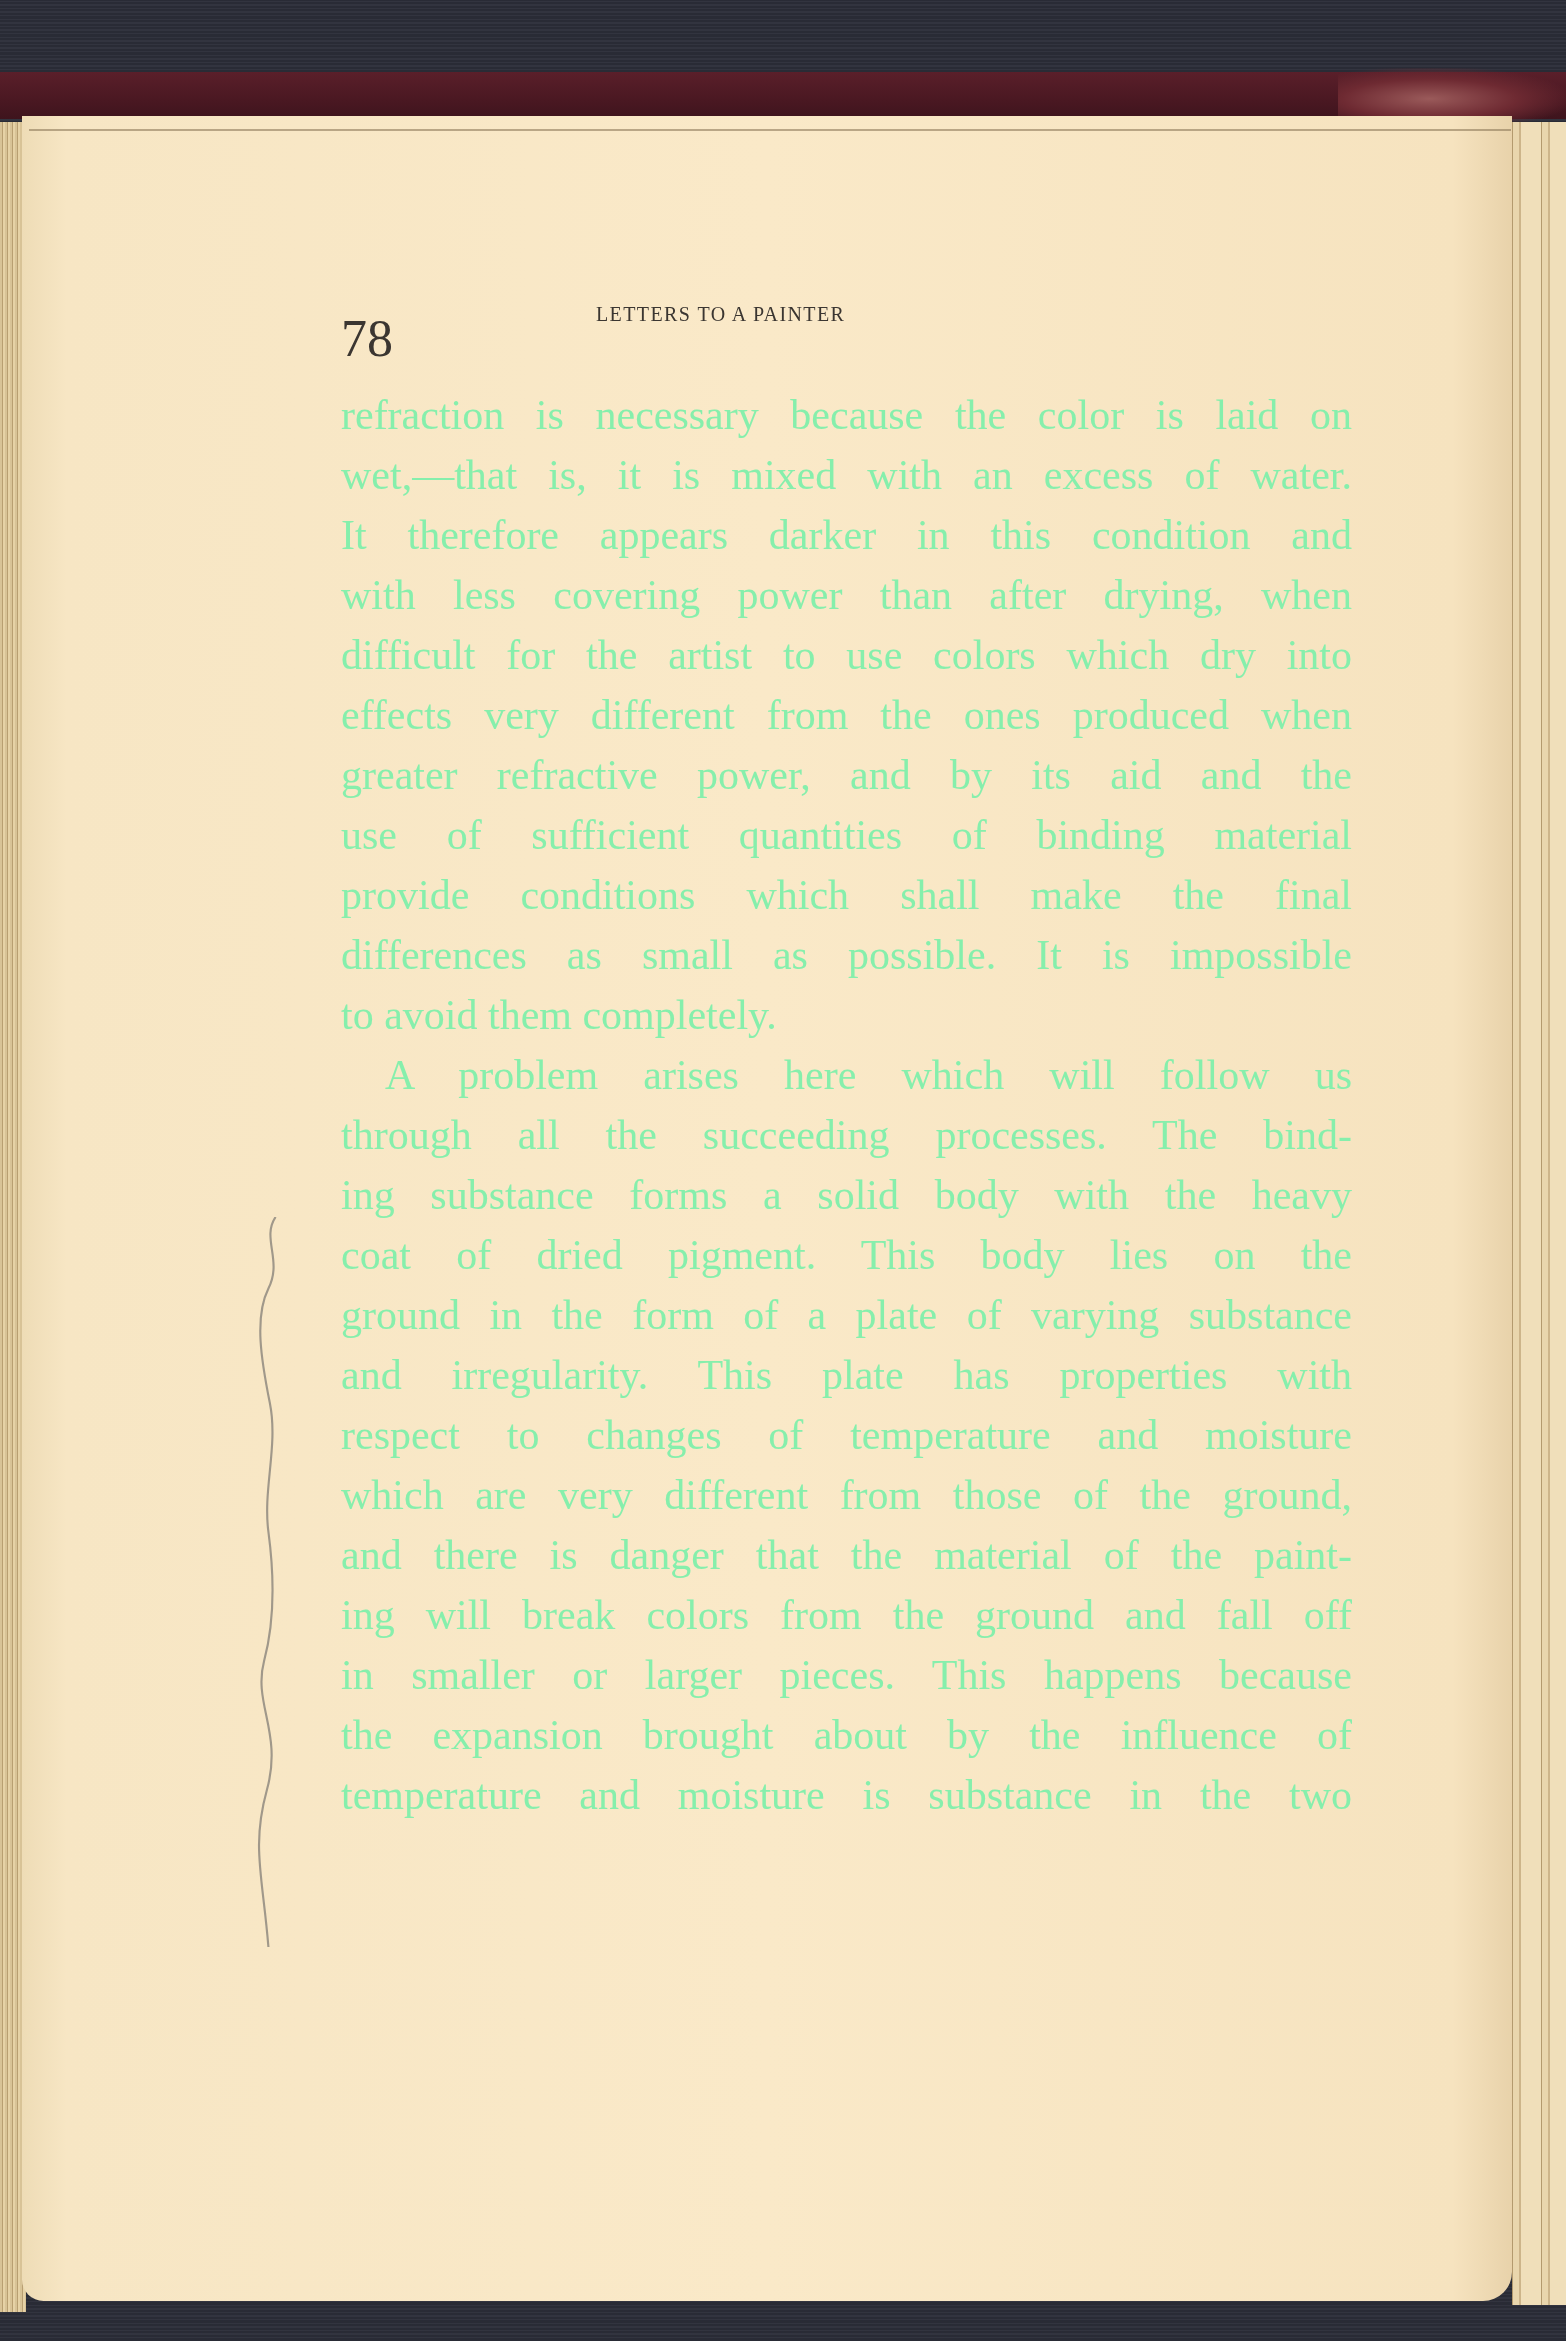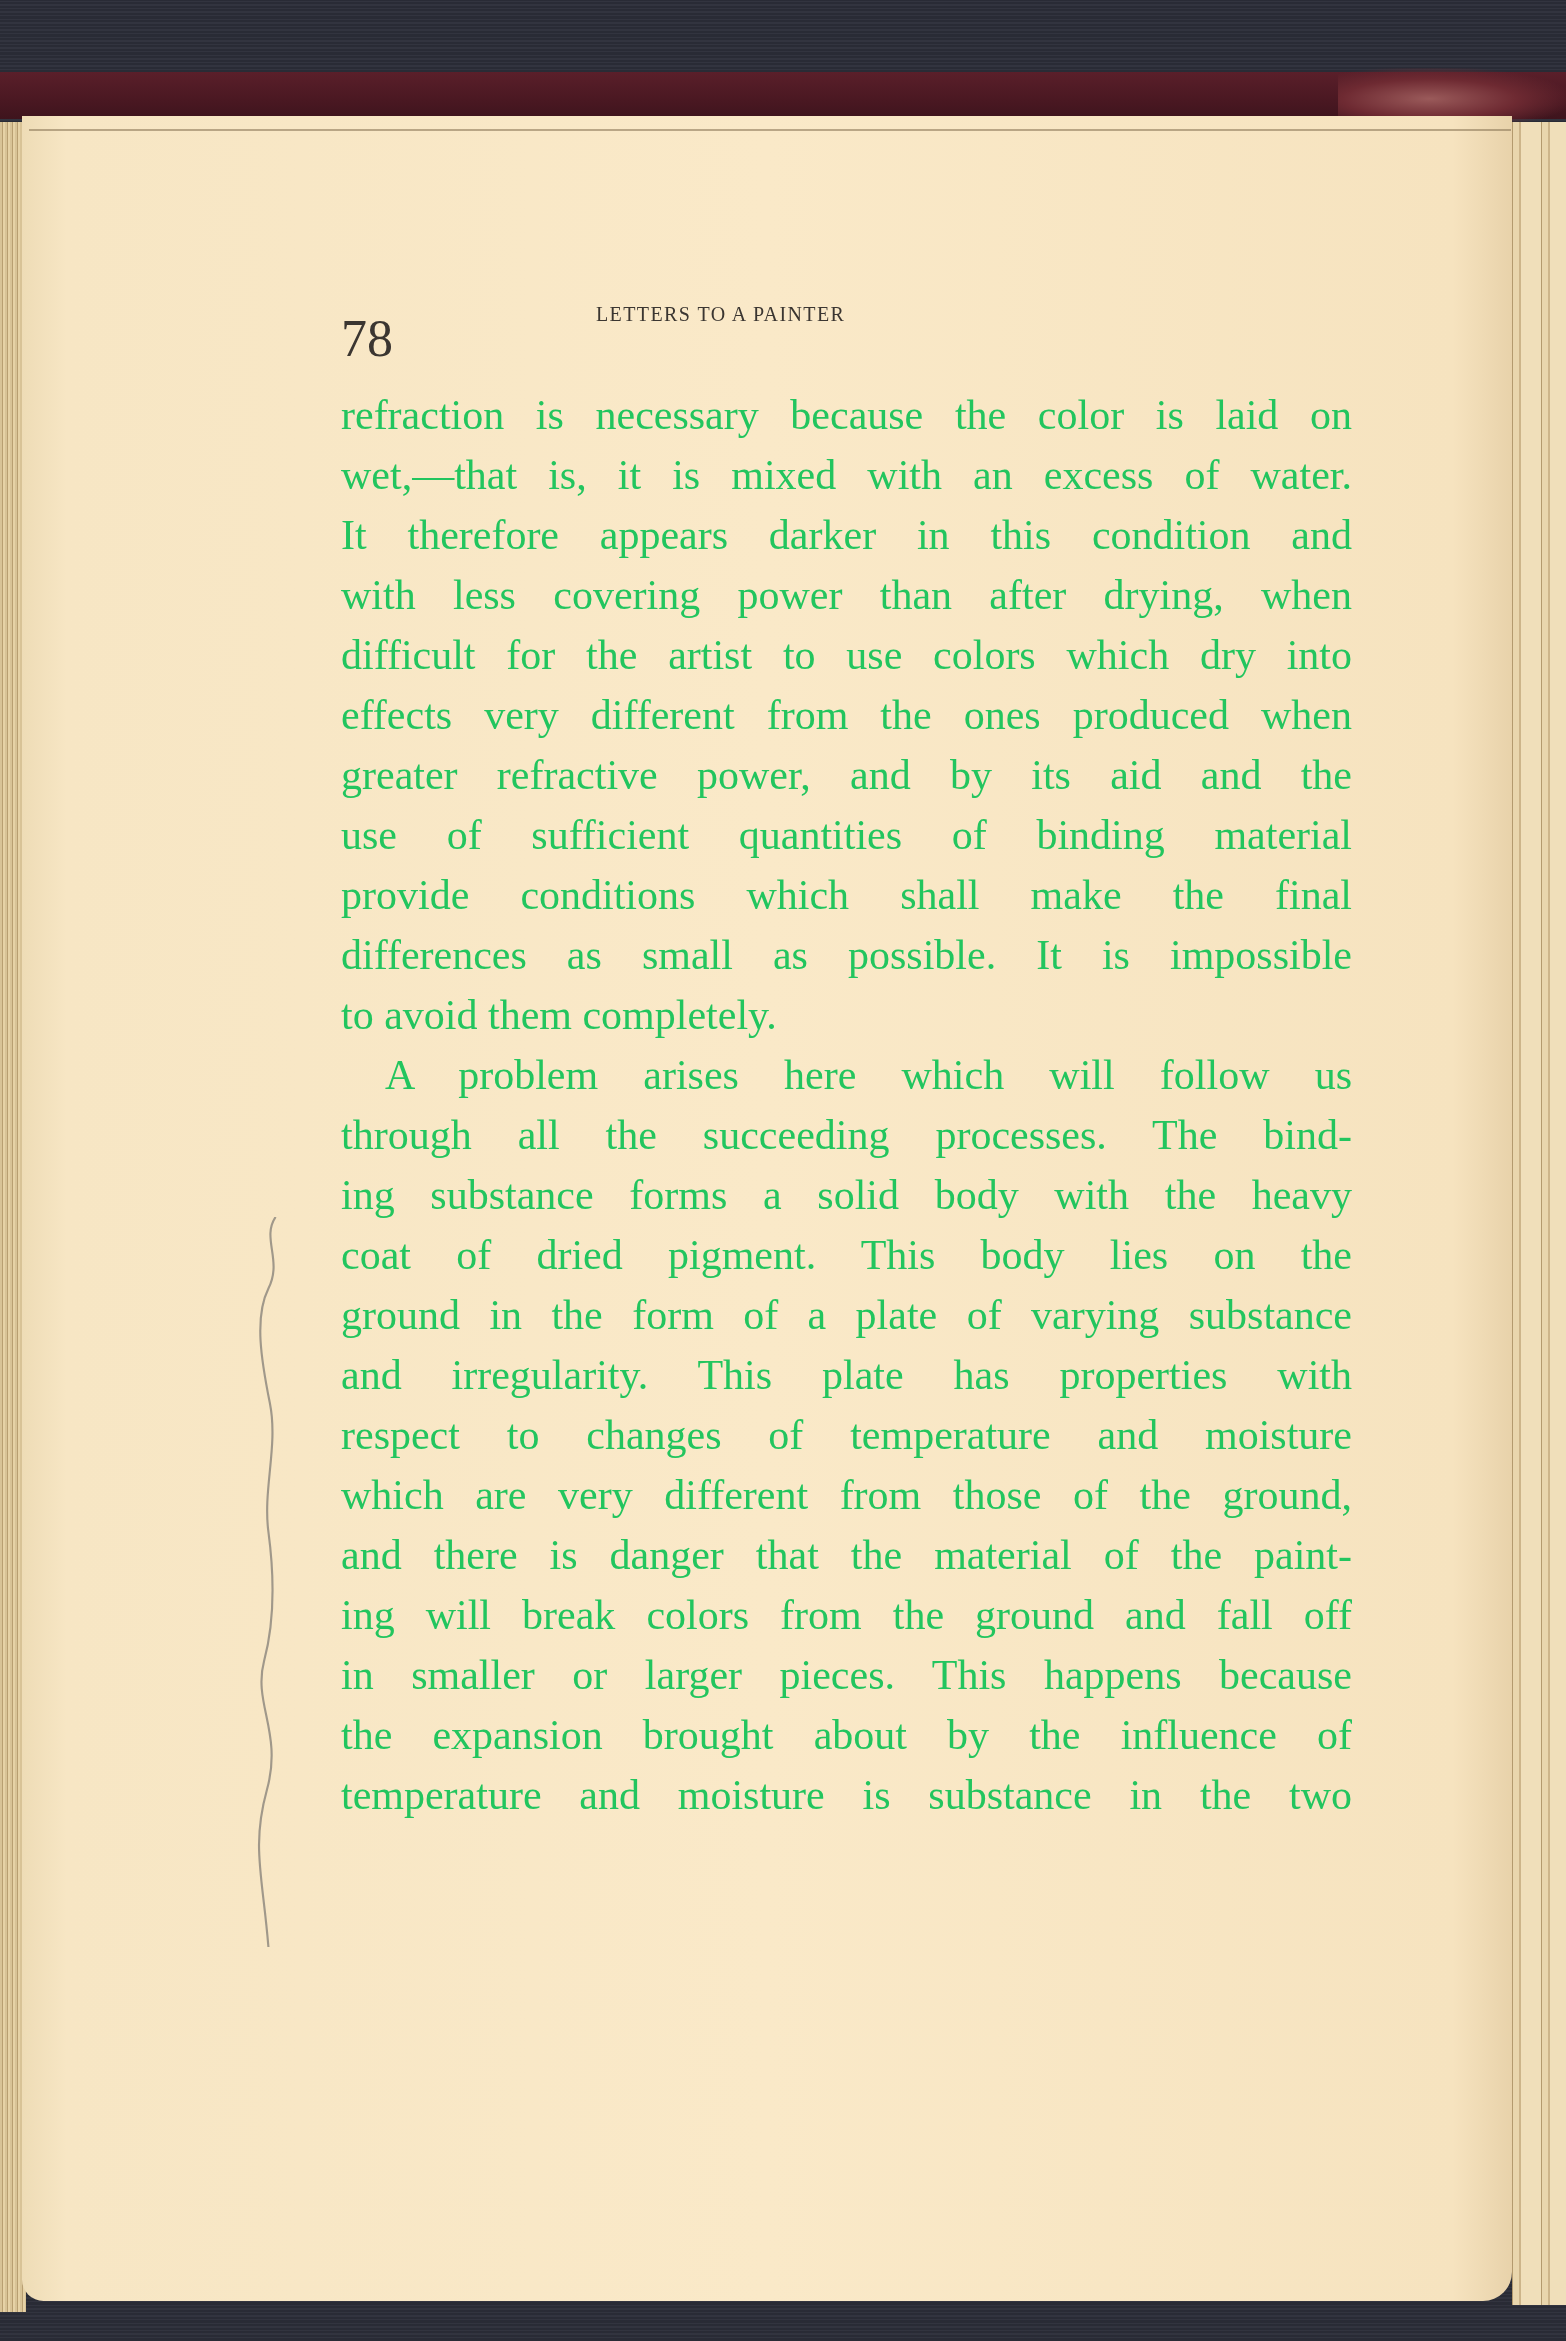--- a/index.html
+++ b/index.html
@@ -17,21 +17,21 @@
           background:linear-gradient(90deg, #eedcb6 0%, #f7e6c4 3%, #fae9c8 50%, #f6e3bf 96%, #e8d2aa 100%);
           border-radius:0 0 29px 21.5px; }
   .page-edges-left { position:absolute; left:0; top:122px; width:26px; height:2190px;
           background:repeating-linear-gradient(90deg, #d8c397 0 2.1px, #b89f72 2.1px 2.9px, #e6d2a6 2.9px 5px); }
   .page-edges-right { position:absolute; left:1512px; top:122px; width:54px; height:2183px;
           background:repeating-linear-gradient(90deg, #b39a6e 0 1.4px, #e9d6ad 1.4px 7.2px, #cdb58a 7.2px 8.6px, #f0dfba 8.6px 29px); }
   .top-rule { position:absolute; left:29px; top:129px; width:1482px; height:2.1px; background:#8d7a5a; opacity:.6; }
   .running-head { position:absolute; top:297px; left:341px; width:1011px; height:43px; color:#3b3631; }
   .folio { position:absolute; left:0; top:0; font-size:52px;margin-top:12px; }
   .title { position:absolute; left:255px; top:5.7px; font-size:20px; letter-spacing:1.4px; }
-  .body-text { position:absolute; left:341px; top:385px; width:1011px; color:#22c55e; font-size:42px; line-height:60px; }
+  .body-text { position:absolute; left:341px; top:385px; width:1011px; color:#86efac; font-size:42px; line-height:60px; }
   .line { display:block; height:60px; text-align:justify; text-align-last:justify; white-space:nowrap; }
   .line.last { text-align-last:left; }
   .line.indent { padding-left:44px; }
   .pencil-mark { position:absolute; left:254px; top:1217px; width:36px; height:730px; }
 </style>
 </head>
 <body>
 
 <div class="cloth"></div>
 <div class="spine"></div>

